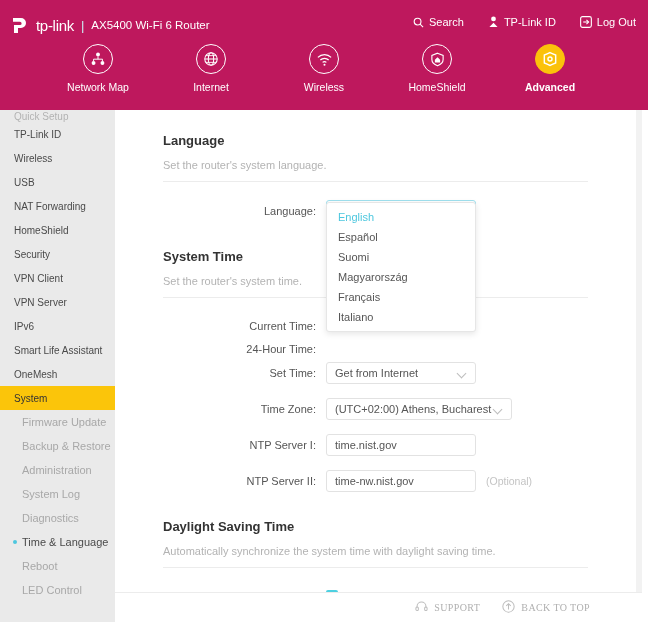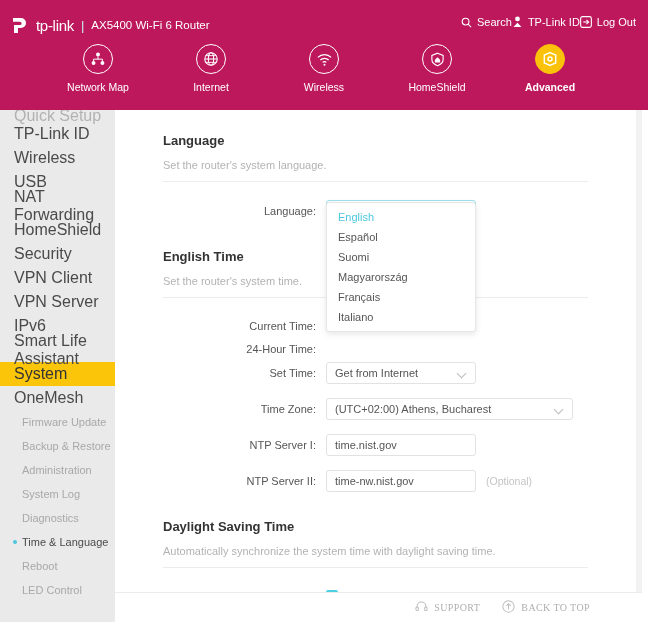--- a/index.html
+++ b/index.html
@@ -15,21 +15,21 @@
   .header {
     position: absolute; top:0; left:0; width:648px; height:110px;
     background:#be185d;
   }
   .brand { position:absolute; left:10px; top:14px; display:flex; align-items:center; }
   .brand-logo { width:22px; height:22px; position:relative; margin-right:4px; }
   .brand-name { color:#fff; font-size:15px; letter-spacing:-0.3px; }
   .brand-sep { color:#cdeef5; font-size:13px; margin:0 7px; }
   .brand-model { color:#ffffff; font-size:11.5px; }
 
-  .header-right { position:absolute; right:12px; top:16px; display:flex; align-items:center; }
+  .header-right { position:absolute; right:12px; top:16px; display:flex; align-items:center; gap:24px; }
   .hr-item { display:flex; align-items:center; gap:5px; color:#fff; font-size:11px; cursor:pointer; }
   .hr-item svg { display:block; }
 
   .navtabs { position:absolute; left:0; top:44px; width:648px; display:flex; justify-content:center; gap:41px; }
   .navtab { width:72px; display:flex; flex-direction:column; align-items:center; cursor:pointer; }
   .navtab .circle {
     width:30px; height:30px; border-radius:50%; border:1.6px solid #ffffff;
     display:flex; align-items:center; justify-content:center; margin-bottom:7px;
   }
   .navtab .label { color:#ffffff; font-size:10.5px; }
@@ -39,21 +39,21 @@
 
   
   .body { position:absolute; top:110px; left:0; width:648px; height:512px; background:#ffffff; }
 
   .sidebar {
     position:absolute; left:0; top:0; width:115px; height:512px;
     background:#eaeaea; overflow:hidden;
   }
   .side-item {
     height:24px; display:flex; align-items:center; padding-left:14px;
-    font-size:16px; color:#4a4a4a; cursor:pointer;
+    font-size:10px; color:#4a4a4a; cursor:pointer;
   }
   .side-item.top-cut { height:12px; opacity:0.35; }
   .side-item.active-cat { background:#fbc50a; color:#333; }
   .side-sub {
     height:24px; display:flex; align-items:center; padding-left:22px;
     font-size:11px; color:#a8a8a8; cursor:pointer; position:relative;
   }
   .side-sub.active { color:#4a4a4a; }
   .side-sub .dot {
     position:absolute; left:13px; top:50%; margin-top:-2px;
@@ -268,27 +268,27 @@
         </div>
       <div class="side-item">
         <span>VPN Server</span>
         </div>
       <div class="side-item">
         <span>IPv6</span>
         </div>
       <div class="side-item">
         <span>Smart Life Assistant</span>
         </div>
+      <div class="side-item">
+        <span>OneMesh</span>
+        </div>
+
       <div class="side-item active-cat">
         <span>System</span>
       </div>
-
-      <div class="side-item">
-        <span>OneMesh</span>
-        </div>
 
       <div class="side-sub">
         <span>Firmware Update</span>
         </div>
       <div class="side-sub">
         <span>Backup &amp; Restore</span>
         </div>
       <div class="side-sub">
         <span>Administration</span>
         </div>
@@ -325,42 +325,42 @@
           <div class="field-row" style="margin-top:18px;">
             <div class="field-label">Language:</div>
             <div class="select focused" style="width:150px;">
               <span>English</span>
               <span class="chev"></span>
             </div>
           </div>
         </div>
 
         <div style="margin-top:27px;">
-          <div class="sec-title">English Time</div>
+          <div class="sec-title">System Time</div>
           <div class="sec-desc">Set the router's system time.</div>
           <div class="divider"></div>
 
           <div class="field-row" style="margin-top:17px;">
             <div class="field-label">Current Time:</div>
           </div>
           <div class="field-row" style="margin-top:1px;">
             <div class="field-label">24-Hour Time:</div>
           </div>
 
           <div class="field-row" style="margin-top:2px;">
             <div class="field-label">Set Time:</div>
             <div class="select" style="width:150px;">
               <span>Get from Internet</span>
               <span class="chev"></span>
             </div>
           </div>
 
           <div class="field-row">
             <div class="field-label">Time Zone:</div>
-            <div class="select" style="width:247px;">
+            <div class="select" style="width:186px;">
               <span>(UTC+02:00) Athens, Bucharest</span>
               <span class="chev"></span>
             </div>
           </div>
 
           <div class="field-row">
             <div class="field-label">NTP Server I:</div>
             <div class="textbox" style="width:150px;">
               <span>time.nist.gov</span>
             </div>

